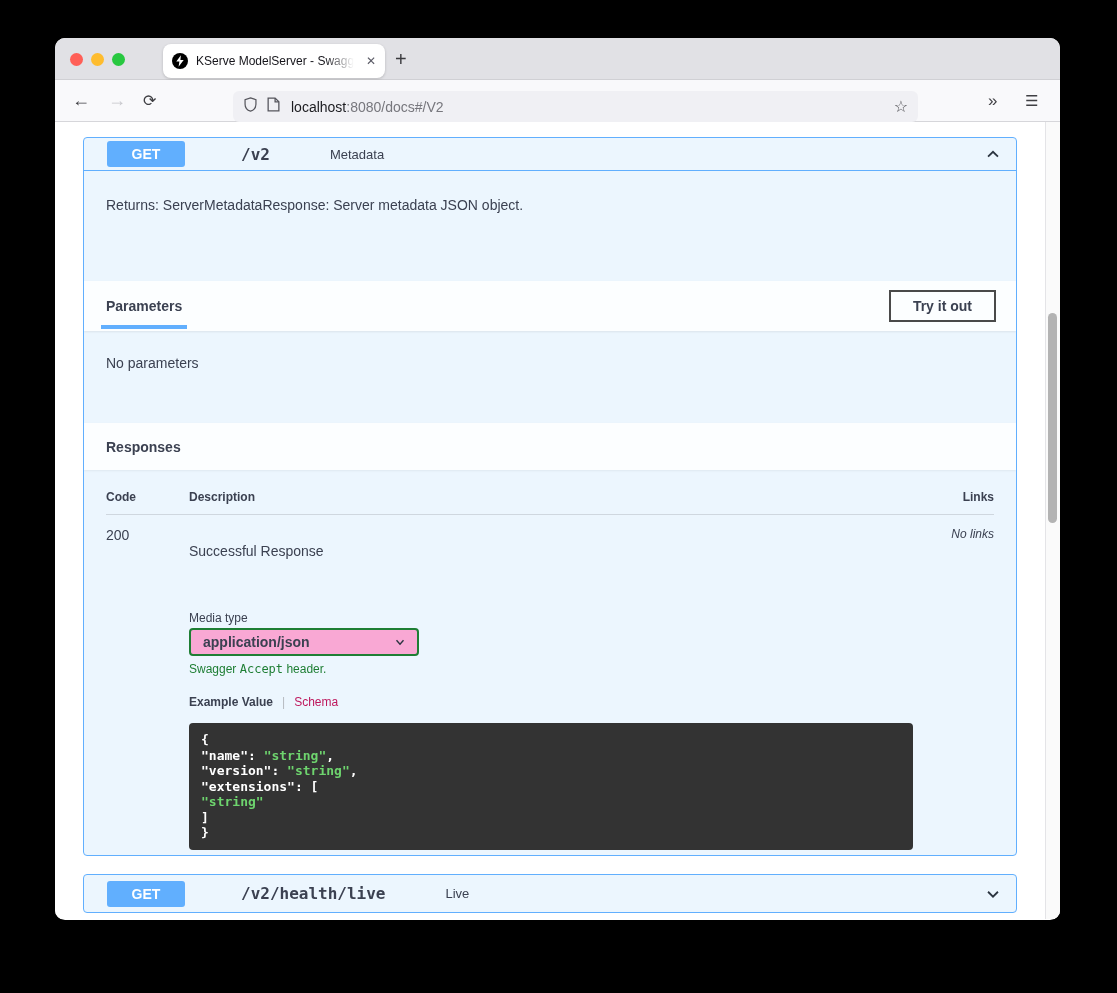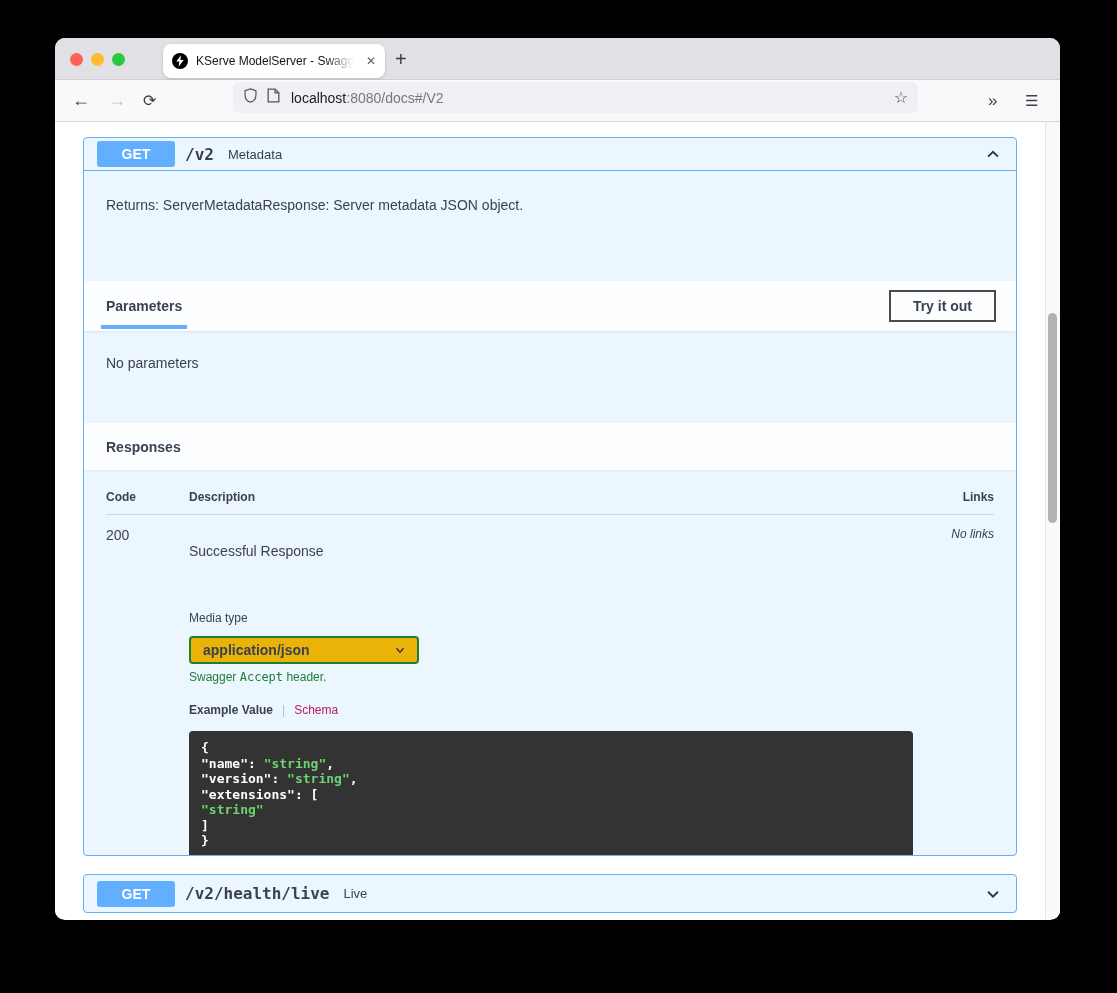--- a/index.html
+++ b/index.html
@@ -23,38 +23,38 @@
   .favicon{flex:0 0 16px;height:16px;}
   .tab-title{margin-left:8px;font-size:12px;color:#15141a;white-space:nowrap;overflow:hidden;max-width:158px;
     -webkit-mask-image:linear-gradient(90deg,#000 82%,transparent);mask-image:linear-gradient(90deg,#000 82%,transparent);}
   .tab-close{margin-left:auto;font-size:12px;color:#5b5b66;cursor:default;}
   .newtab{position:absolute;left:340px;top:8px;font-size:20px;color:#3a3a3e;font-weight:400;line-height:26px;}
 
   
   .toolbar{position:relative;height:42px;background:#f9f9fb;border-bottom:1px solid #d6d6da;}
   .nav-ico{position:absolute;top:0;height:41px;display:flex;align-items:center;font-size:18px;color:#3f3f43;}
   .ico-back{left:17px;} .ico-fwd{left:53px;color:#c8c8cc;} .ico-refresh{left:88px;font-size:16px;}
-  .urlbar{position:absolute;left:178px;top:2px;width:685px;height:31px;background:#f0f0f4;border-radius:6px;display:flex;align-items:center;padding:0 10px;}
+  .urlbar{position:absolute;left:178px;top:11px;width:685px;height:31px;background:#f0f0f4;border-radius:6px;display:flex;align-items:center;padding:0 10px;}
   .urlbar .gap{width:9px;}
   .url-text{margin-left:11px;font-size:14px;color:#77777d;white-space:nowrap;}
   .url-text .host{color:#1b1b1f;}
   .star{margin-left:auto;font-size:16px;color:#4a4a4f;}
   .ico-overflow{left:933px;font-size:17px;letter-spacing:-2px;}
   .ico-menu{left:970px;font-size:15px;}
 
   
   .content{position:relative;width:1005px;height:797px;background:#fff;color:var(--ink);}
   .scroll-track{position:absolute;right:0;top:0;width:15px;height:797px;background:#fafafa;border-left:1px solid #e4e4e7;}
   .scroll-thumb{position:absolute;left:2px;top:191px;width:9px;height:210px;border-radius:5px;background:#b3b3b3;}
 
   .opblock{position:absolute;left:28px;width:934px;border:1px solid var(--get-blue);border-radius:4px;background:var(--panel-blue-bg);overflow:hidden;}
   .opblock.open{top:15px;height:719px;}
   .opblock.closed{top:752px;height:39px;}
 
-  .op-header{display:flex;align-items:center;height:33px;padding:0 14px 0 13px;}
+  .op-header{display:flex;align-items:center;height:33px;padding:0 14px 0 23px;gap:46px;}
   .opblock.open .op-header{border-bottom:1px solid var(--get-blue);}
   .opblock.closed .op-header{height:37px;}
   .method-badge{flex:0 0 78px;height:26px;background:var(--get-blue);border-radius:3px;color:#fff;font-weight:bold;font-size:14px;display:flex;align-items:center;justify-content:center;}
   .op-path{margin-left:10px;font-family:"DejaVu Sans Mono",monospace;font-weight:bold;font-size:16px;color:var(--ink);}
   .op-summary{margin-left:14px;font-size:13px;color:var(--ink);}
   .op-arrow{margin-left:auto;display:flex;align-items:center;}
 
   .op-desc{height:110px;padding:26px 22px 0;}
   .op-desc p{font-size:14px;margin-bottom:15px;}
 
@@ -67,21 +67,21 @@
 
   .responses-header{height:47px;background:rgba(255,255,255,.85);display:flex;align-items:center;padding:0 22px;font-weight:bold;font-size:14px;box-shadow:0 1px 2px rgba(0,0,0,.06);}
 
   .responses-body{padding:16px 22px 20px;}
   .resp-head{display:flex;font-size:12px;font-weight:bold;padding:4px 0 10px;border-bottom:1px solid #cfd7df;}
   .col-code{width:83px;} .col-desc{flex:1;} .col-links{width:70px;text-align:right;}
   .resp-row{display:flex;padding-top:12px;font-size:14px;}
   .resp-row .col-links{font-size:12px;font-style:italic;}
   .succ{margin-top:16px;font-size:14px;}
   .media-label{margin-top:52px;font-size:12px;color:var(--ink);}
-  .media-select{margin-top:11px;width:230px;height:28px;background:#eab308;border:2px solid var(--accent-green);border-radius:4px;display:flex;align-items:center;padding:0 10px 0 12px;font-weight:bold;font-size:14px;color:var(--ink);}
+  .media-select{margin-top:3px;width:230px;height:28px;background:#f9a8d4;border:2px solid var(--accent-green);border-radius:4px;display:flex;align-items:center;padding:0 10px 0 12px;font-weight:bold;font-size:14px;color:var(--ink);}
   .media-select .sel-arrow{margin-left:auto;display:flex;align-items:center;}
   .accept-hint{margin-top:6px;font-size:12px;color:var(--accent-green);}
   .accept-hint .mono{font-family:"DejaVu Sans Mono",monospace;}
   .model-tabs{margin-top:19px;font-size:12px;display:flex;align-items:center;}
   .tab-example{font-weight:bold;color:var(--ink);}
   .tab-divider{margin:0 9px;color:#b5bac0;}
   .tab-schema{color:#be185d;}
   .codeblock{margin-top:14px;width:724px;background:var(--code-bg);border-radius:4px;padding:9px 12px;font-family:"DejaVu Sans Mono",monospace;font-size:13px;font-weight:bold;line-height:15.5px;}
   .code-line .p{color:#ffffff;}
   .code-line .s{color:var(--code-string-green);}

